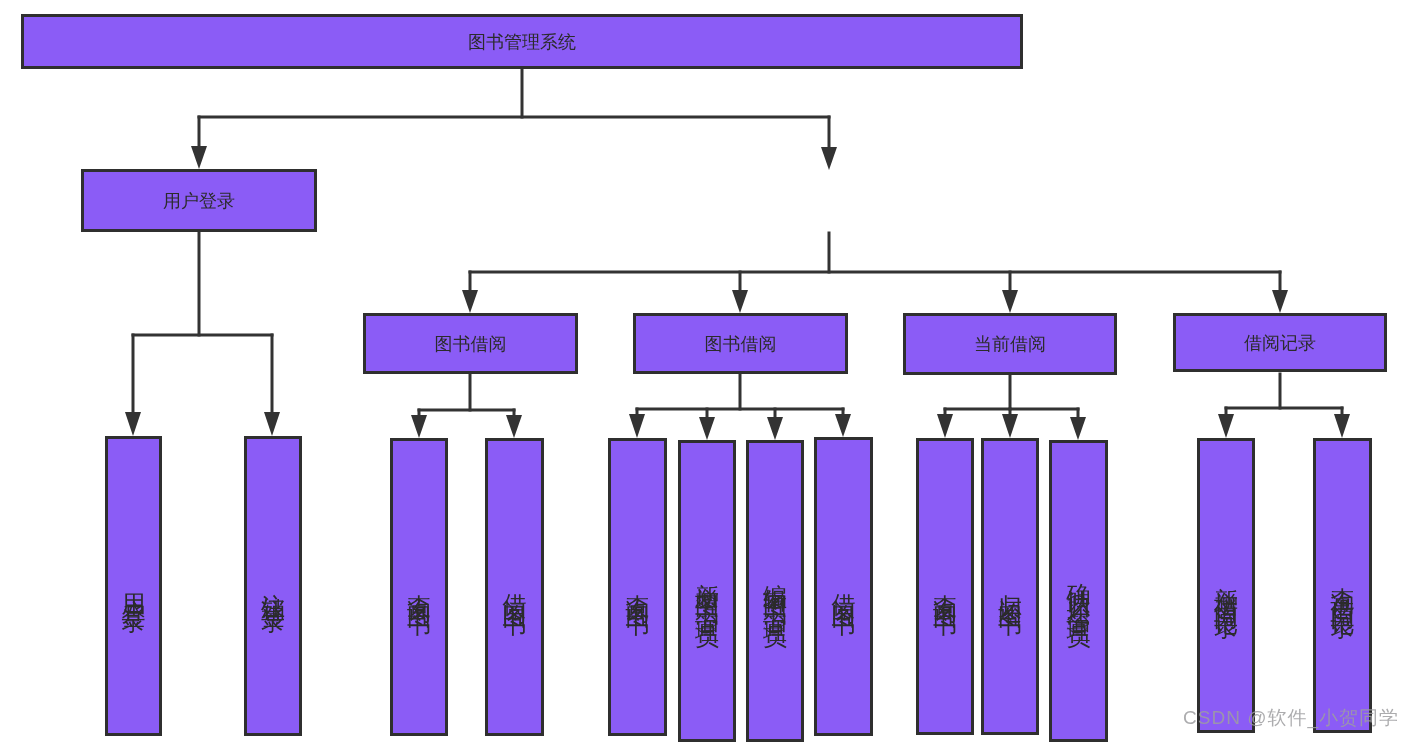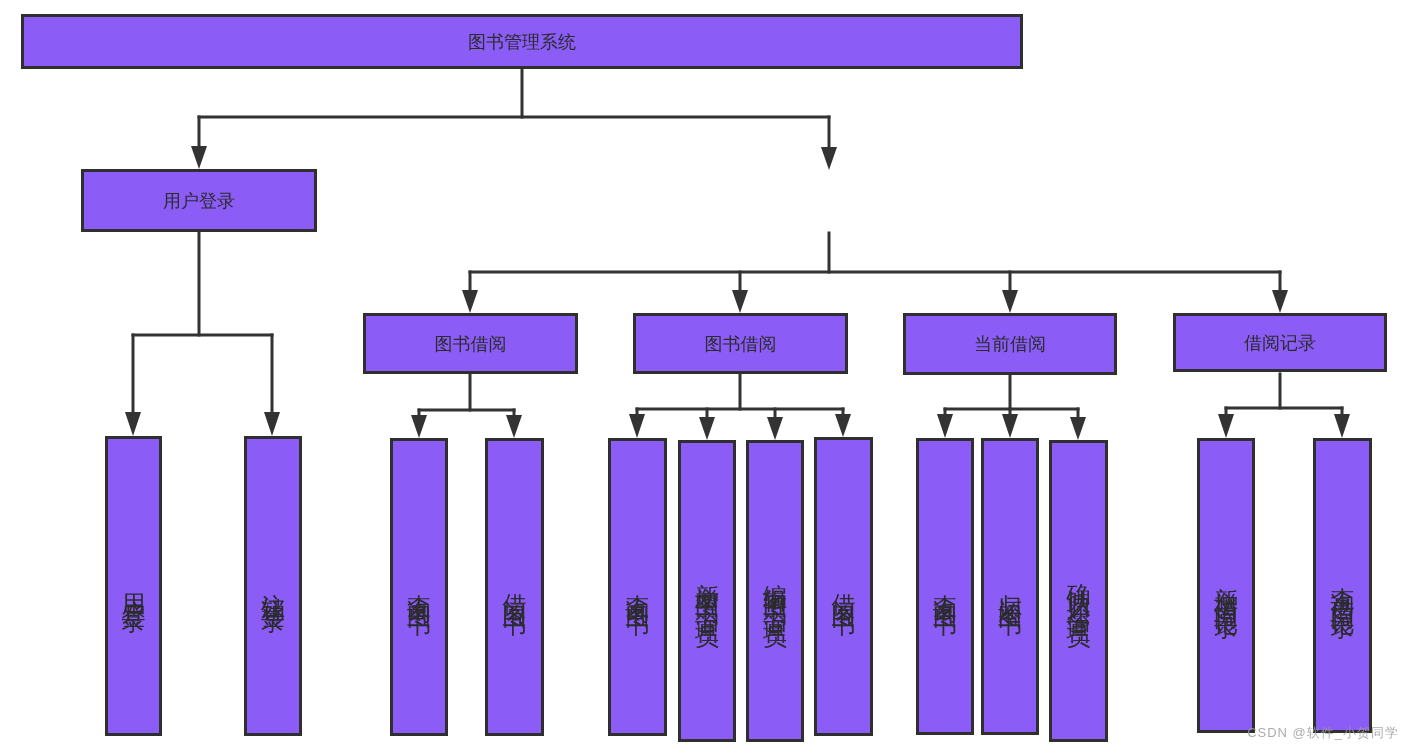--- a/index.html
+++ b/index.html
@@ -26,23 +26,23 @@
   }
   .leaf span{
     writing-mode:vertical-rl;
     text-orientation:mixed;
     font-size:24px;
     letter-spacing:6px;
     line-height:1;
   }
   .watermark{
     position:absolute;
-    right:6px;bottom:5px;
+    right:6px;bottom:16px;
     z-index:3;
-    font-size:13px;
+    font-size:19px;
     color:rgba(158,158,160,0.85);
     letter-spacing:1px;
     white-space:nowrap;
   }
 </style>
 </head>
 <body>
 
 <div class="stage">
 

